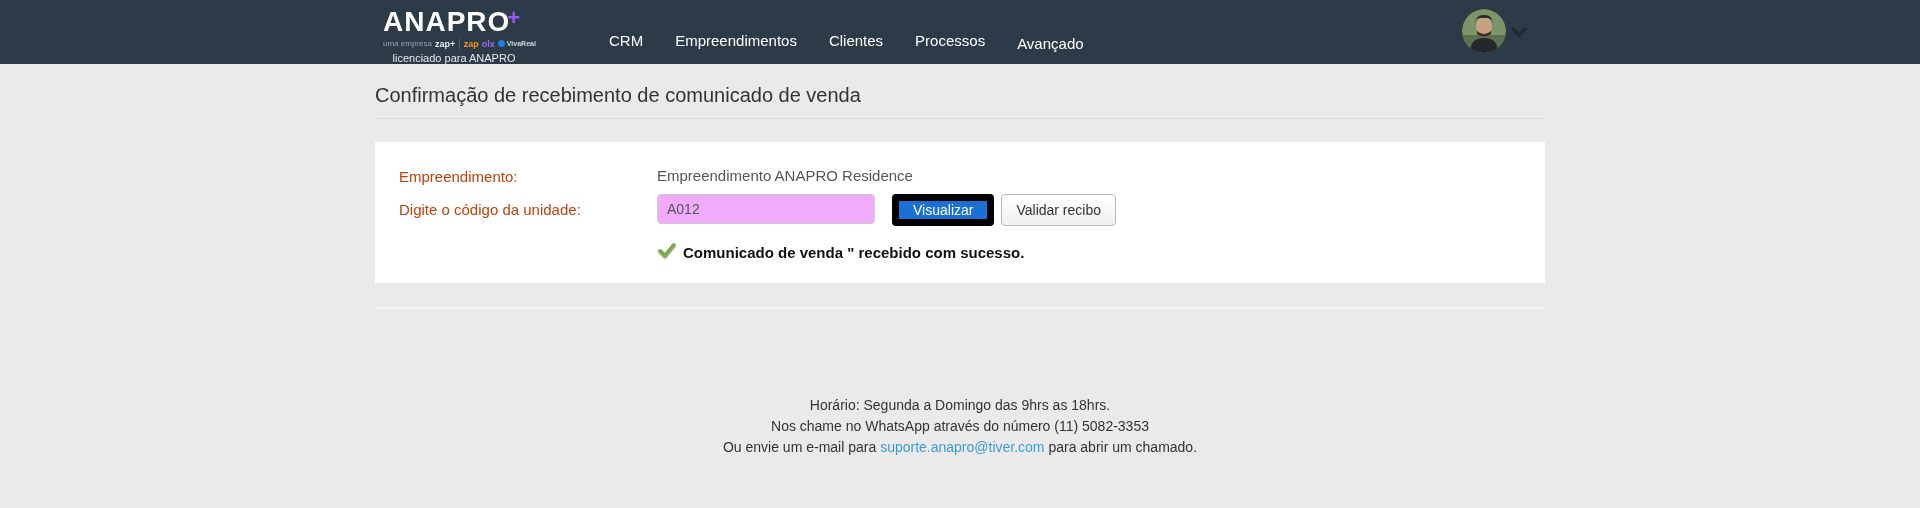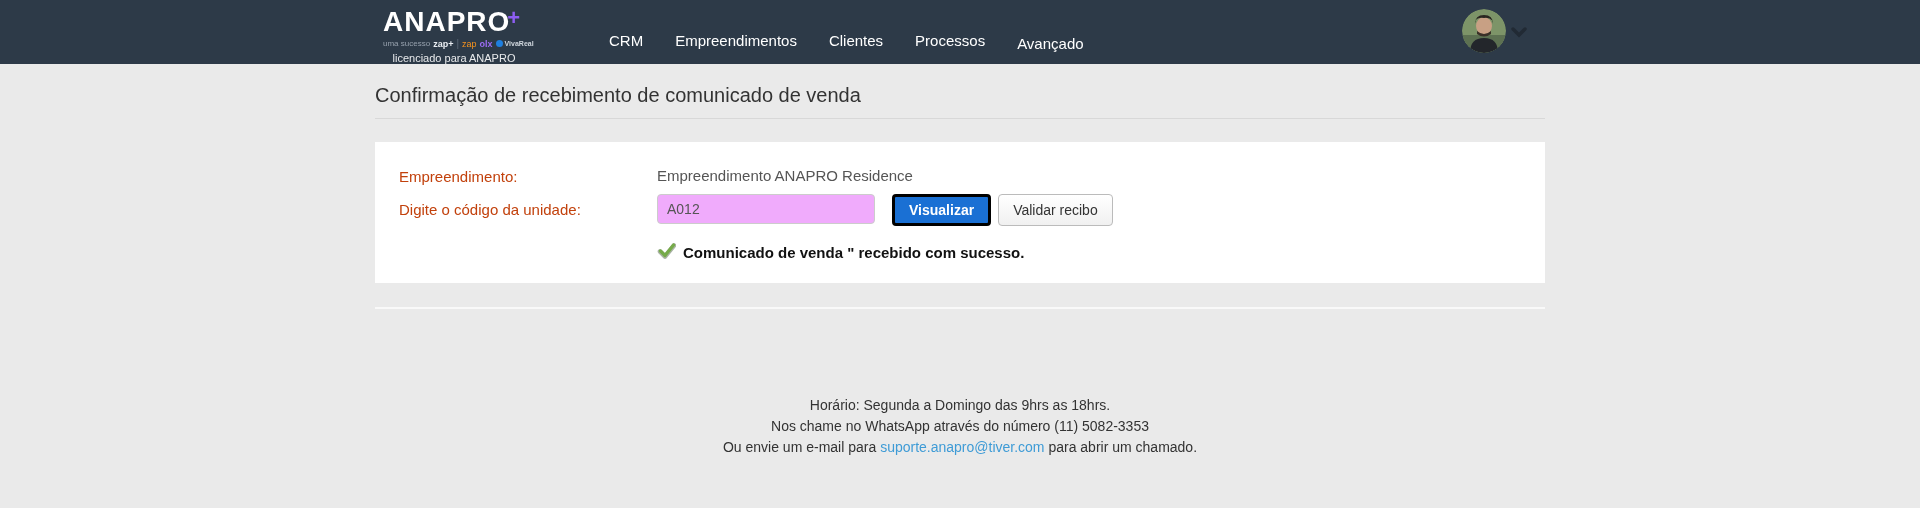--- a/index.html
+++ b/index.html
@@ -9,21 +9,21 @@
   
   .navbar { height:64px; background:#2d3a48; position:relative; }
   .nav-inner { width:1170px; height:100%; margin:0 auto; position:relative; }
 
   .logo-block { position:absolute; left:8px; top:3px; width:142px; cursor:pointer; }
   .brand { color:#fff; font-size:28px; font-weight:bold; letter-spacing:1px; line-height:30px; white-space:nowrap; }
   .brand .plus { color:#8d5ef2; font-size:22px; font-weight:bold; vertical-align:6px; margin-left:-3px; }
   .tagline { font-size:8px; color:#97a1ad; white-space:nowrap; margin-top:1px; display:flex; align-items:center; gap:3px; }
   .tagline .w { color:#e9edf2; font-weight:bold; font-size:9px; }
   .tagline .sep { color:#5d6977; font-size:10px; }
-  .tagline .zap { color:#f7941e; font-weight:normal; font-size:9px; }
+  .tagline .zap { color:#f7941e; font-weight:bold; font-size:9px; }
   .tagline .olx { color:#9b6df5; font-weight:bold; font-size:9px; }
   .tagline .viva { color:#cfd6dd; font-weight:bold; font-size:7px; display:inline-flex; align-items:center; gap:2px; }
   .viva-dot { width:7px; height:7px; border-radius:50%; background:#1e7fe0; display:inline-block; }
   .licensed { font-size:11px; color:#e8eaec; text-align:center; margin-top:3px; white-space:nowrap; }
 
   .nav-items { position:absolute; left:218px; top:32px; display:flex; list-style:none; }
   .nav-items li { padding:0 16px; color:#fff; font-size:15px; cursor:pointer; white-space:nowrap; }
   .nav-items li.lower { padding-top:3px; }
 
   .user-block { position:absolute; right:18px; top:9px; display:flex; align-items:center; cursor:pointer; }
@@ -43,42 +43,42 @@
   .form-row + .form-row { margin-top:9px; }
   .form-label { width:258px; font-size:15px; color:#c2410c; padding-top:1px; }
   .form-row.controls .form-label { padding-top:7px; }
   .form-value { font-size:15px; color:#555; }
 
   .unit-input { width:218px; height:30px; border:1px solid #ccc; border-radius:4px;
                 padding:4px 9px; font-size:14px; color:#555;
                 font-family:"Liberation Sans", sans-serif; background:#f0abfc; }
   .btn { height:32px; padding:0 14px; font-size:14px; border-radius:4px; cursor:pointer;
          font-family:"Liberation Sans", sans-serif; }
-  .btn-primary { margin-left:17px; background:#1a70d4; border:3px solid #000000; color:#fff;font-weight:bold; }
+  .btn-primary { margin-left:17px; background:#1a70d4; border:7px solid #000000; color:#fff; }
   .btn-default { margin-left:7px; background:linear-gradient(#ffffff,#f0f0f0); border:1px solid #bbb; color:#333; }
 
   .success-row { margin-left:258px; margin-top:16px; display:flex; align-items:center; }
   .success-text { font-size:15px; font-weight:bold; color:#111; margin-left:7px; }
 
   
   .footer { text-align:center; padding-top:86px; }
   .footer-heading { font-size:26px; font-weight:bold; color:#333; margin-bottom:22px; }
   .footer-line { font-size:14px; color:#333; line-height:21px; }
   .footer-link { color:#3e9bd6; text-decoration:none; cursor:pointer; }
 </style>
 </head>
 <body>
 
 <header class="navbar">
   <div class="nav-inner">
 
     <div class="logo-block">
       <div class="brand"><span>ANAPRO</span><span class="plus">+</span></div>
       <div class="tagline">
-        <span>uma sucesso</span>
+        <span>uma empresa</span>
         <span class="w">zap+</span>
         <span class="sep">|</span>
         <span class="zap">zap</span>
         <span class="olx">olx</span>
         <span class="viva">
             <span class="viva-dot"></span>
             <span>VivaReal</span>
           </span>
       </div>
       <div class="licensed">licenciado para ANAPRO</div>

